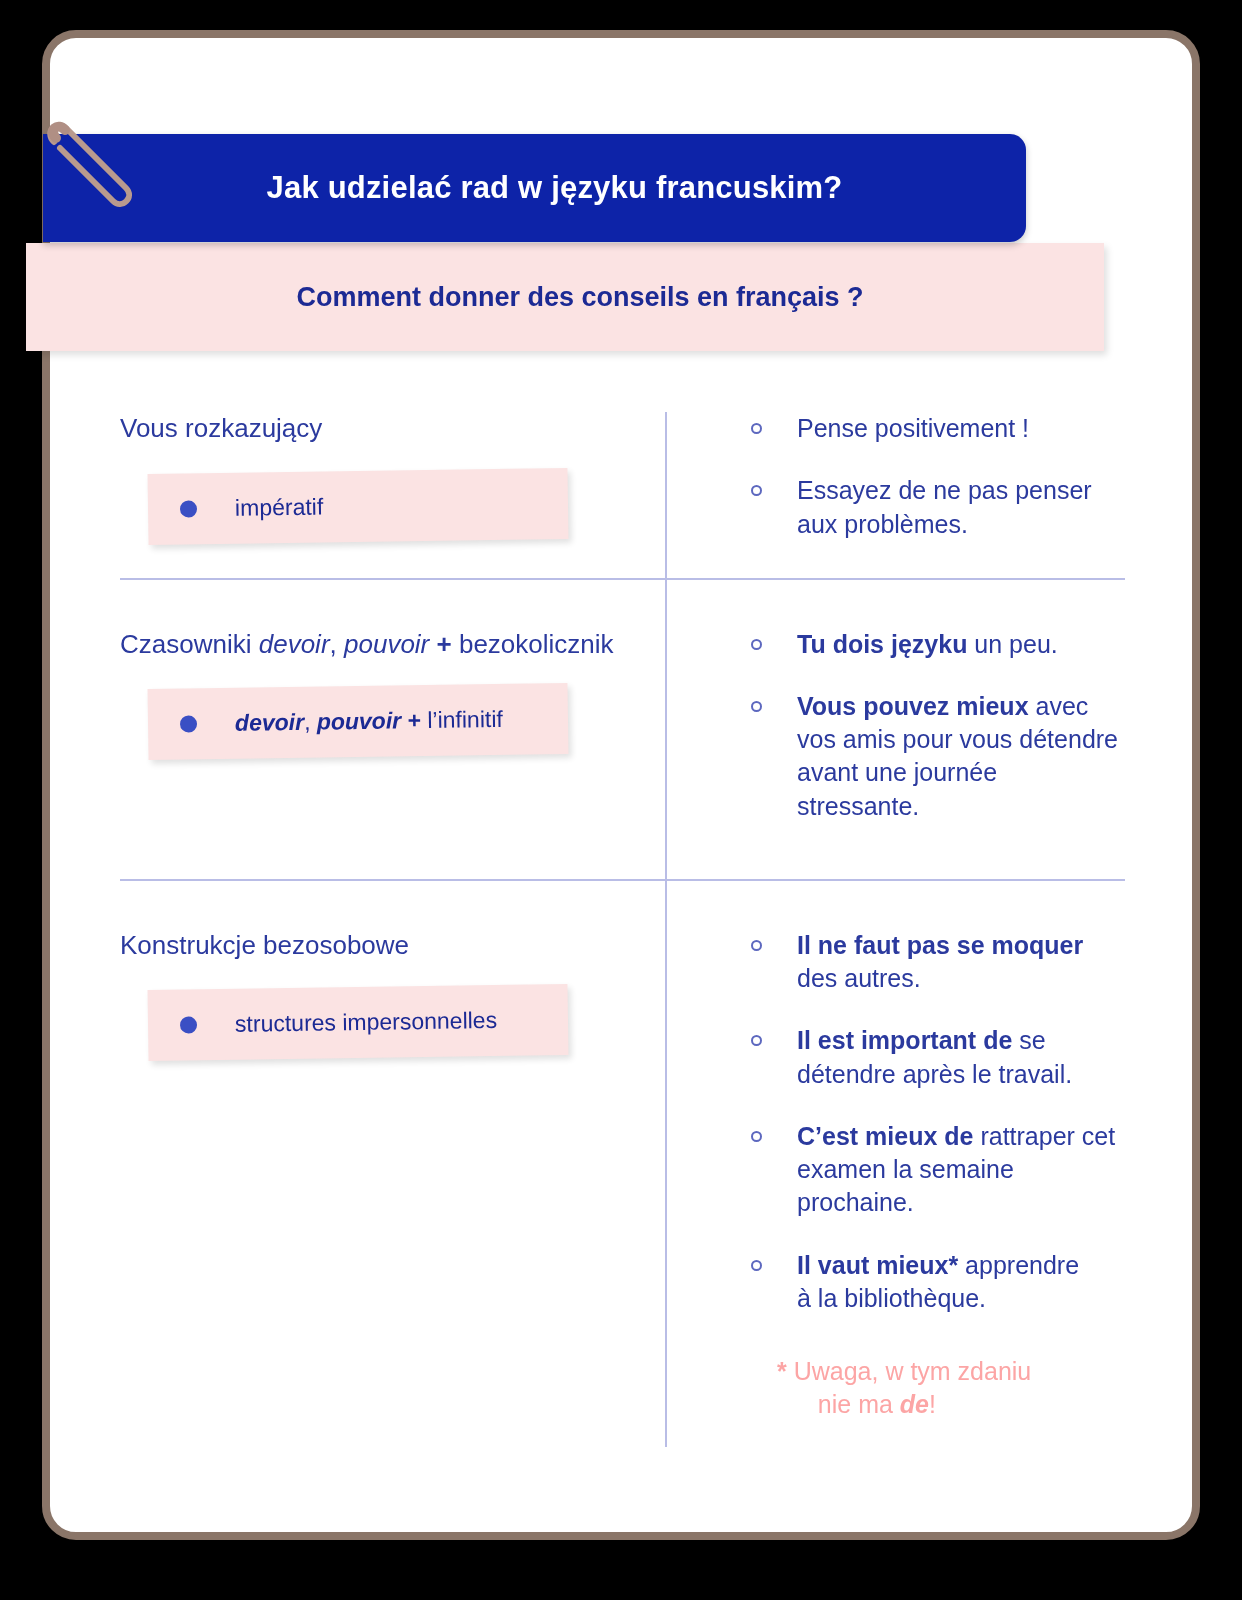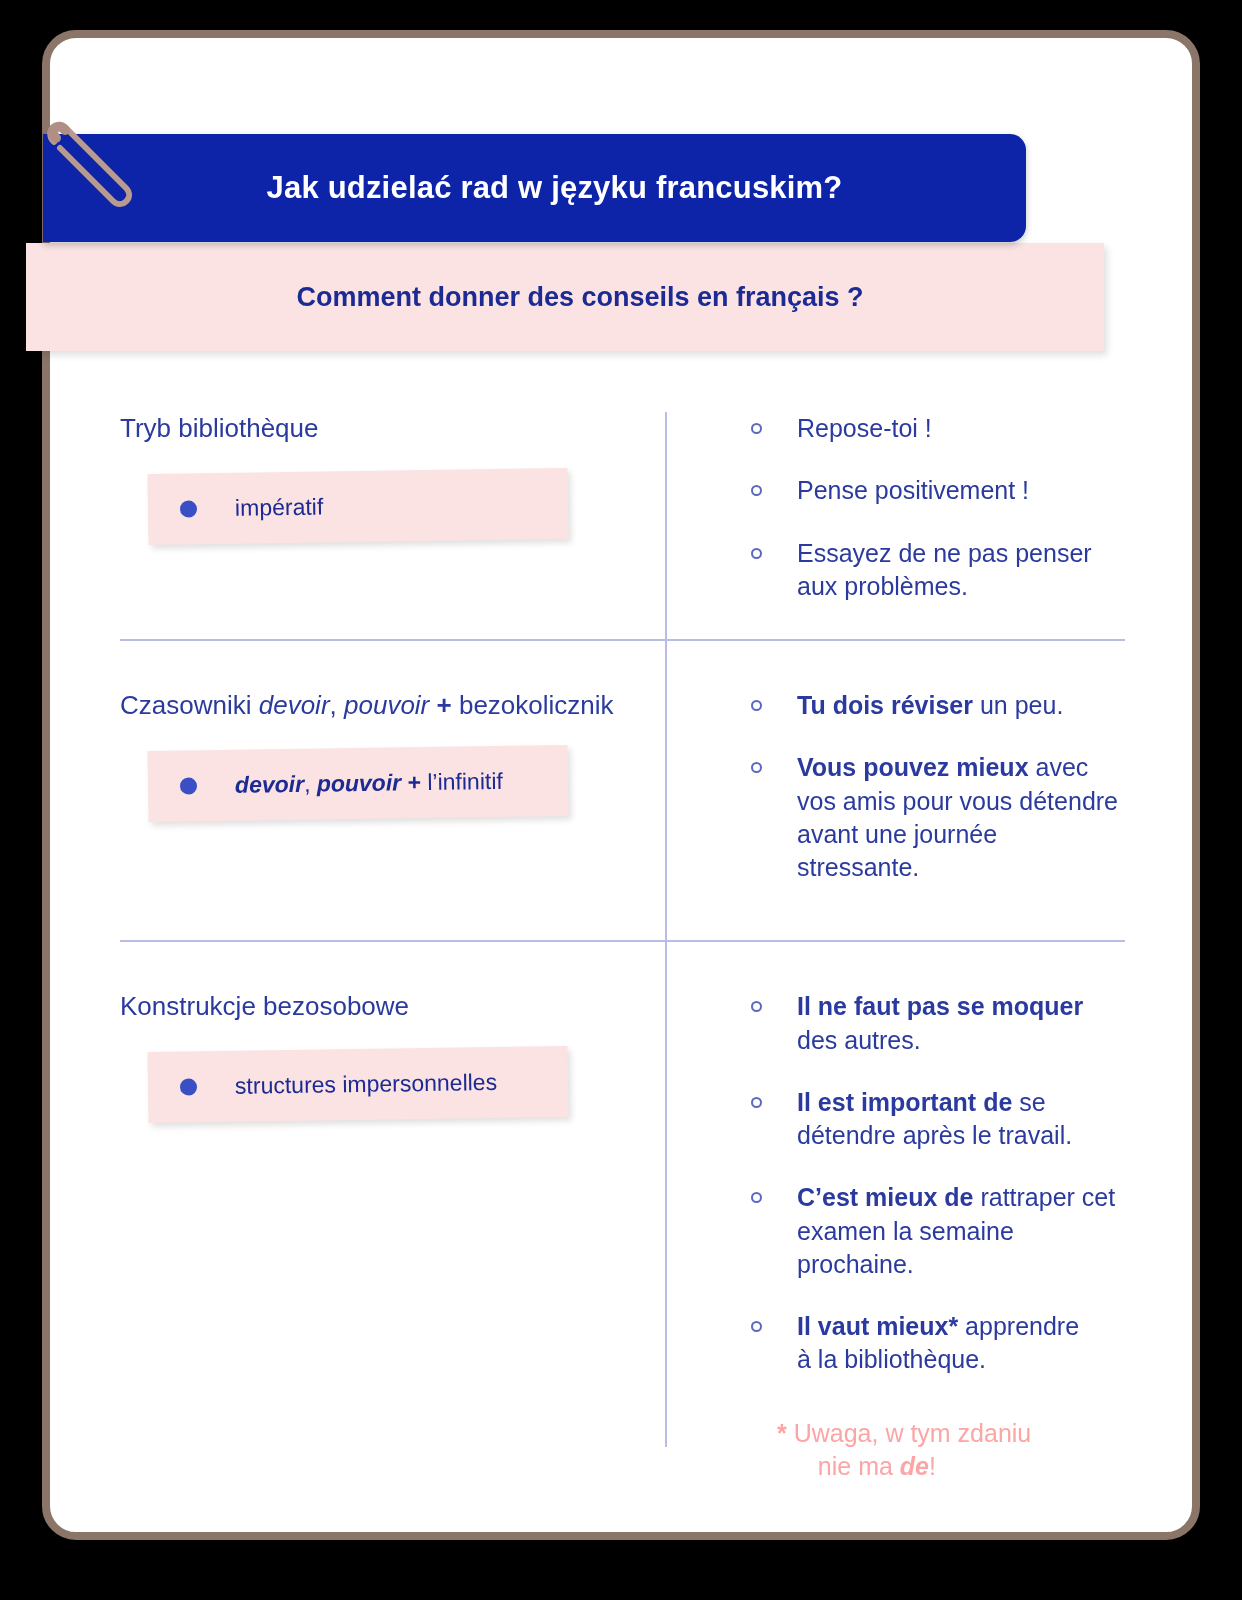--- a/index.html
+++ b/index.html
@@ -224,48 +224,47 @@
   <path d="M 32 42 C 22 32, 34 19, 45 29 L 104 88 C 113 97, 100 110, 91 101 L 38 48" fill="none" stroke="#b99a8e" stroke-width="6" stroke-linecap="round" stroke-linejoin="round"></path>
   <path d="M 34 38 C 26 30, 36 22, 43 30" fill="none" stroke="#b08f84" stroke-width="10" stroke-linecap="round"></path>
 </svg>
 
 <div class="vline"></div>
 
 <div class="content">
 
   <div class="section sec1">
     <div class="col-left">
-      <div class="pl-head">Tryb bibliothèque</div>
+      <div class="pl-head">Vous rozkazujący</div>
       <div class="fr-chip">
         <span class="dot"></span>
         <span class="chip-text">impératif</span>
       </div>
     </div>
     <div class="col-right">
       <ul class="examples">
-          <li>Repose-toi !</li>
           <li>Pense positivement !</li>
           <li>Essayez de ne pas penser<br>aux problèmes.</li>
         </ul>
     </div>
   </div>
 
   <div class="hrule"></div>
 
   <div class="section sec2">
     <div class="col-left">
       <div class="pl-head">Czasowniki <em>devoir</em>, <em>pouvoir</em> <b>+</b> bezokolicznik</div>
       <div class="fr-chip">
         <span class="dot"></span>
         <span class="chip-text"><em>devoir</em>, <em>pouvoir</em> <b>+</b> l’infinitif</span>
       </div>
     </div>
     <div class="col-right">
       <ul class="examples">
-          <li><b>Tu dois réviser</b> un peu.</li>
+          <li><b>Tu dois języku</b> un peu.</li>
           <li><b>Vous pouvez mieux</b> avec vos amis pour vous détendre avant une journée stressante.</li>
         </ul>
     </div>
   </div>
 
   <div class="hrule"></div>
 
   <div class="section sec3">
     <div class="col-left">
       <div class="pl-head">Konstrukcje bezosobowe</div>

